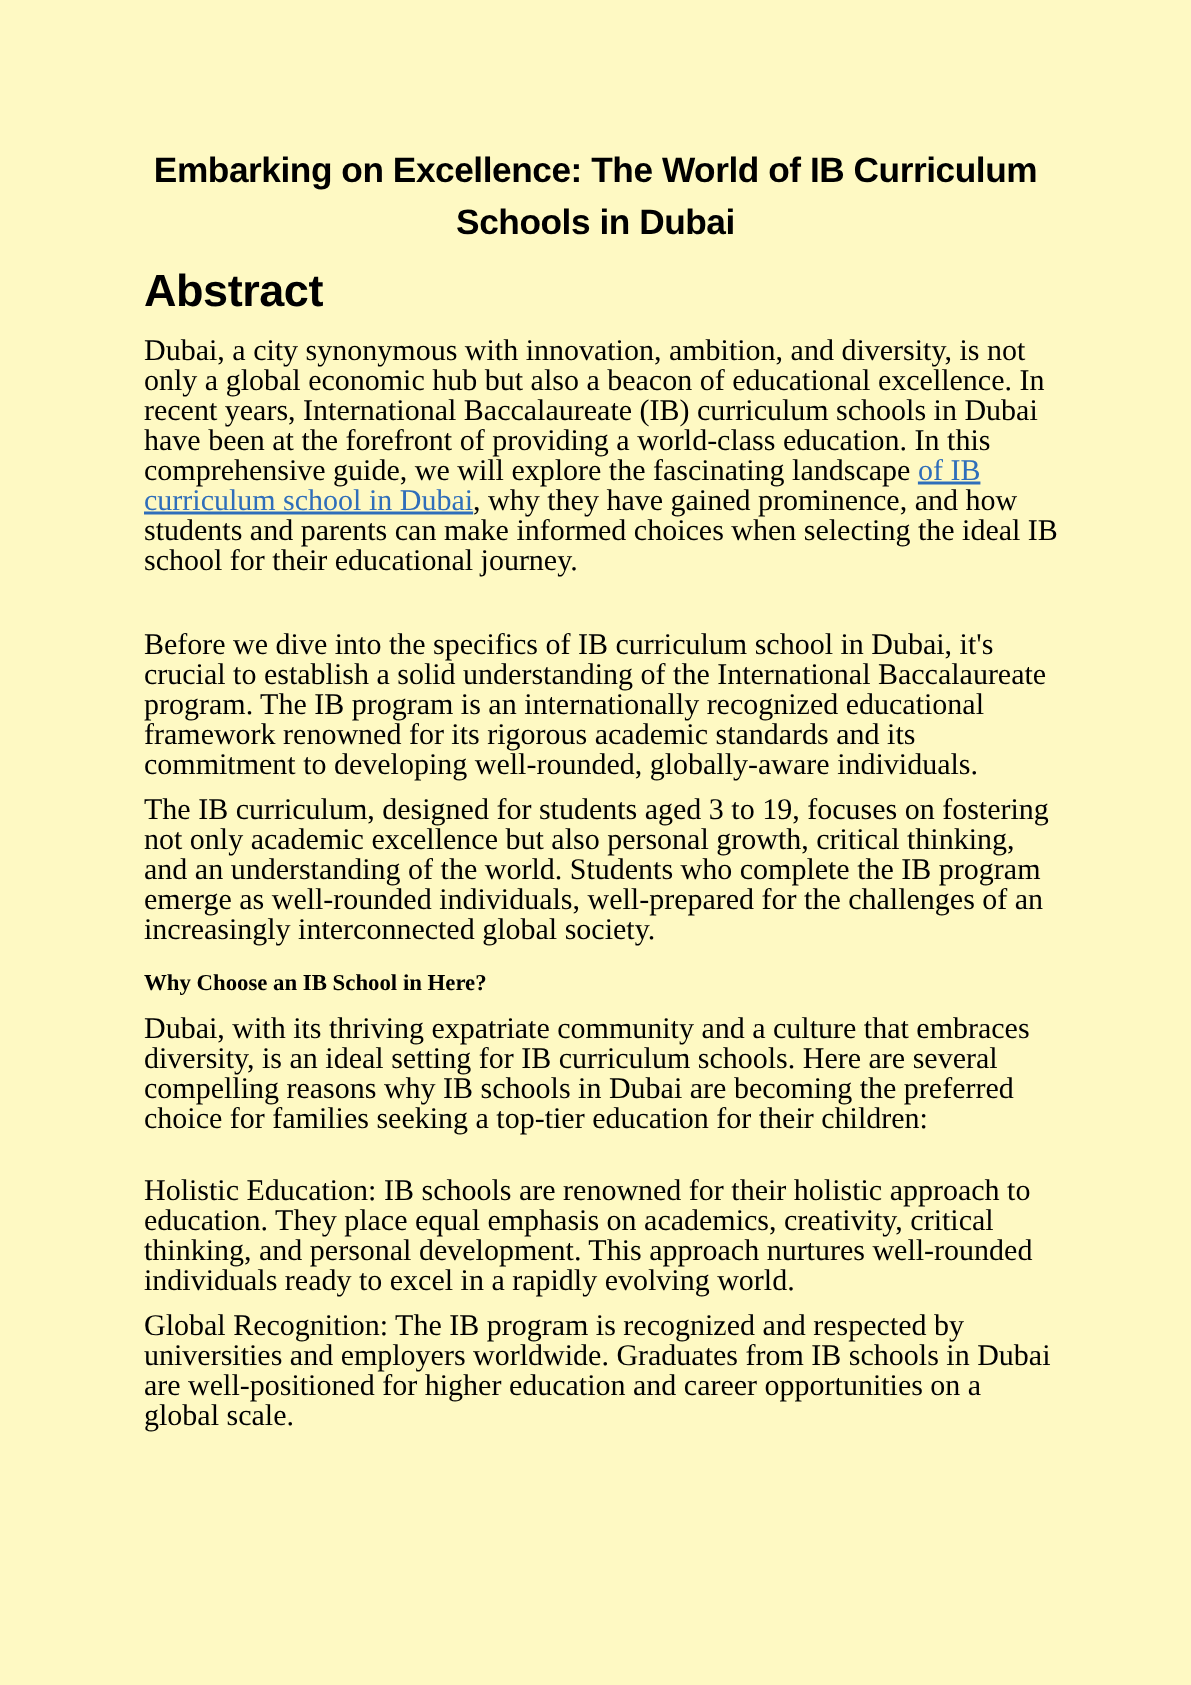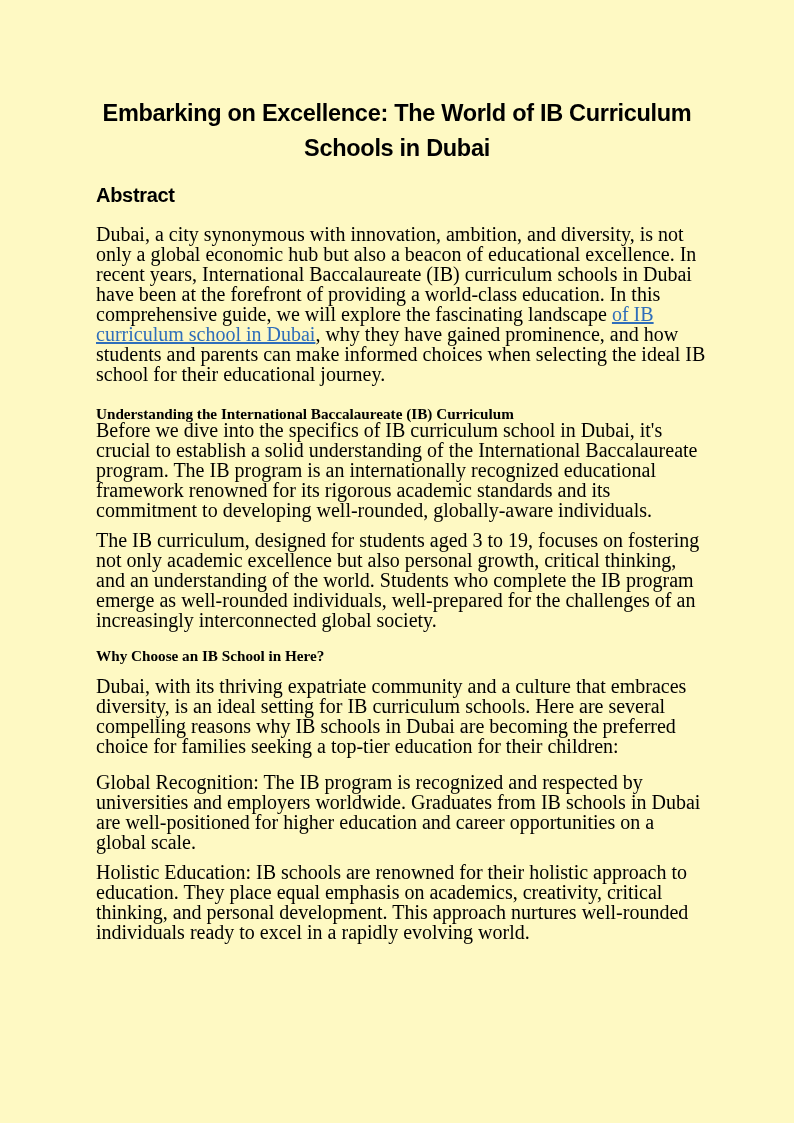--- a/index.html
+++ b/index.html
@@ -9,21 +9,21 @@
     }
     .title {
       position: absolute; left: 60px; width: 674px; top: 96px;
       font-family: "Liberation Sans", sans-serif; font-weight: bold;
       font-size: 23.5px; line-height: 35px; text-align: center; color: #000;
       letter-spacing: -0.3px; margin: 0;
     }
     .h1 {
       position: absolute; left: 96px; top: 178px;
       font-family: "Liberation Sans", sans-serif; font-weight: bold;
-      font-size: 20px; line-height: 34px; color: #000; margin: 0; letter-spacing: -0.3px;
+      font-size: 30px; line-height: 34px; color: #000; margin: 0; letter-spacing: -0.3px;
     }
     .body {
       position: absolute; left: 96px; width: 610px;
       font-family: "Liberation Serif", serif; font-size: 20px; line-height: 20px; color: #000;
     }
     .p { margin: 0; }
     .h2 {
       position: absolute; left: 96px;
       font-family: "Liberation Serif", serif; font-weight: bold; font-size: 15.2px; line-height: 20px; color: #000; margin: 0;
     }
@@ -34,27 +34,26 @@
 
 <div class="page">
   <h1 class="title">Embarking on Excellence: The World of IB Curriculum Schools in Dubai</h1>
 
   <h2 class="h1">Abstract</h2>
 
   <div class="body" style="top:224px;">
     <p class="p"><span>Dubai, a city synonymous with innovation, ambition, and diversity, is not only a global economic hub but also a beacon of educational excellence. In recent years, International Baccalaureate (IB) curriculum schools in Dubai have been at the forefront of providing a world-class education. In this comprehensive guide, we will explore the fascinating landscape </span><a class="link" href="#">of IB curriculum school in Dubai</a><span>, why they have gained prominence, and how students and parents can make informed choices when selecting the ideal IB school for their educational journey.</span></p>
   </div>
 
-  <h3 class="h2" style="top:404px;">Understanding the International Baccalaureate (IB) Curriculum</h3>
 
   <div class="body" style="top:420px;">
     <p class="p" style="margin-bottom:10px;">Before we dive into the specifics of IB curriculum school in Dubai, it's crucial to establish a solid understanding of the International Baccalaureate program. The IB program is an internationally recognized educational framework renowned for its rigorous academic standards and its commitment to developing well-rounded, globally-aware individuals.</p>
     <p class="p">The IB curriculum, designed for students aged 3 to 19, focuses on fostering not only academic excellence but also personal growth, critical thinking, and an understanding of the world. Students who complete the IB program emerge as well-rounded individuals, well-prepared for the challenges of an increasingly interconnected global society.</p>
   </div>
 
   <h3 class="h2" style="top:646px;">Why Choose an IB School in Here?</h3>
 
   <div class="body" style="top:676px;">
-    <p class="p" style="margin-bottom:16px;">Dubai, with its thriving expatriate community and a culture that embraces diversity, is an ideal setting for IB curriculum schools. Here are several compelling reasons why IB schools in Dubai are becoming the preferred choice for families seeking a top-tier education for their children:</p>
+    <p class="p" style="margin-bottom:28px;">Dubai, with its thriving expatriate community and a culture that embraces diversity, is an ideal setting for IB curriculum schools. Here are several compelling reasons why IB schools in Dubai are becoming the preferred choice for families seeking a top-tier education for their children:</p>
+    <p class="p" style="margin-bottom:10px;">Holistic Education: IB schools are renowned for their holistic approach to education. They place equal emphasis on academics, creativity, critical thinking, and personal development. This approach nurtures well-rounded individuals ready to excel in a rapidly evolving world.</p>
     <p class="p" style="margin-bottom:10px;">Global Recognition: The IB program is recognized and respected by universities and employers worldwide. Graduates from IB schools in Dubai are well-positioned for higher education and career opportunities on a global scale.</p>
-    <p class="p" style="margin-bottom:10px;">Holistic Education: IB schools are renowned for their holistic approach to education. They place equal emphasis on academics, creativity, critical thinking, and personal development. This approach nurtures well-rounded individuals ready to excel in a rapidly evolving world.</p>
   </div>
 </div>
 
 </body></html>

